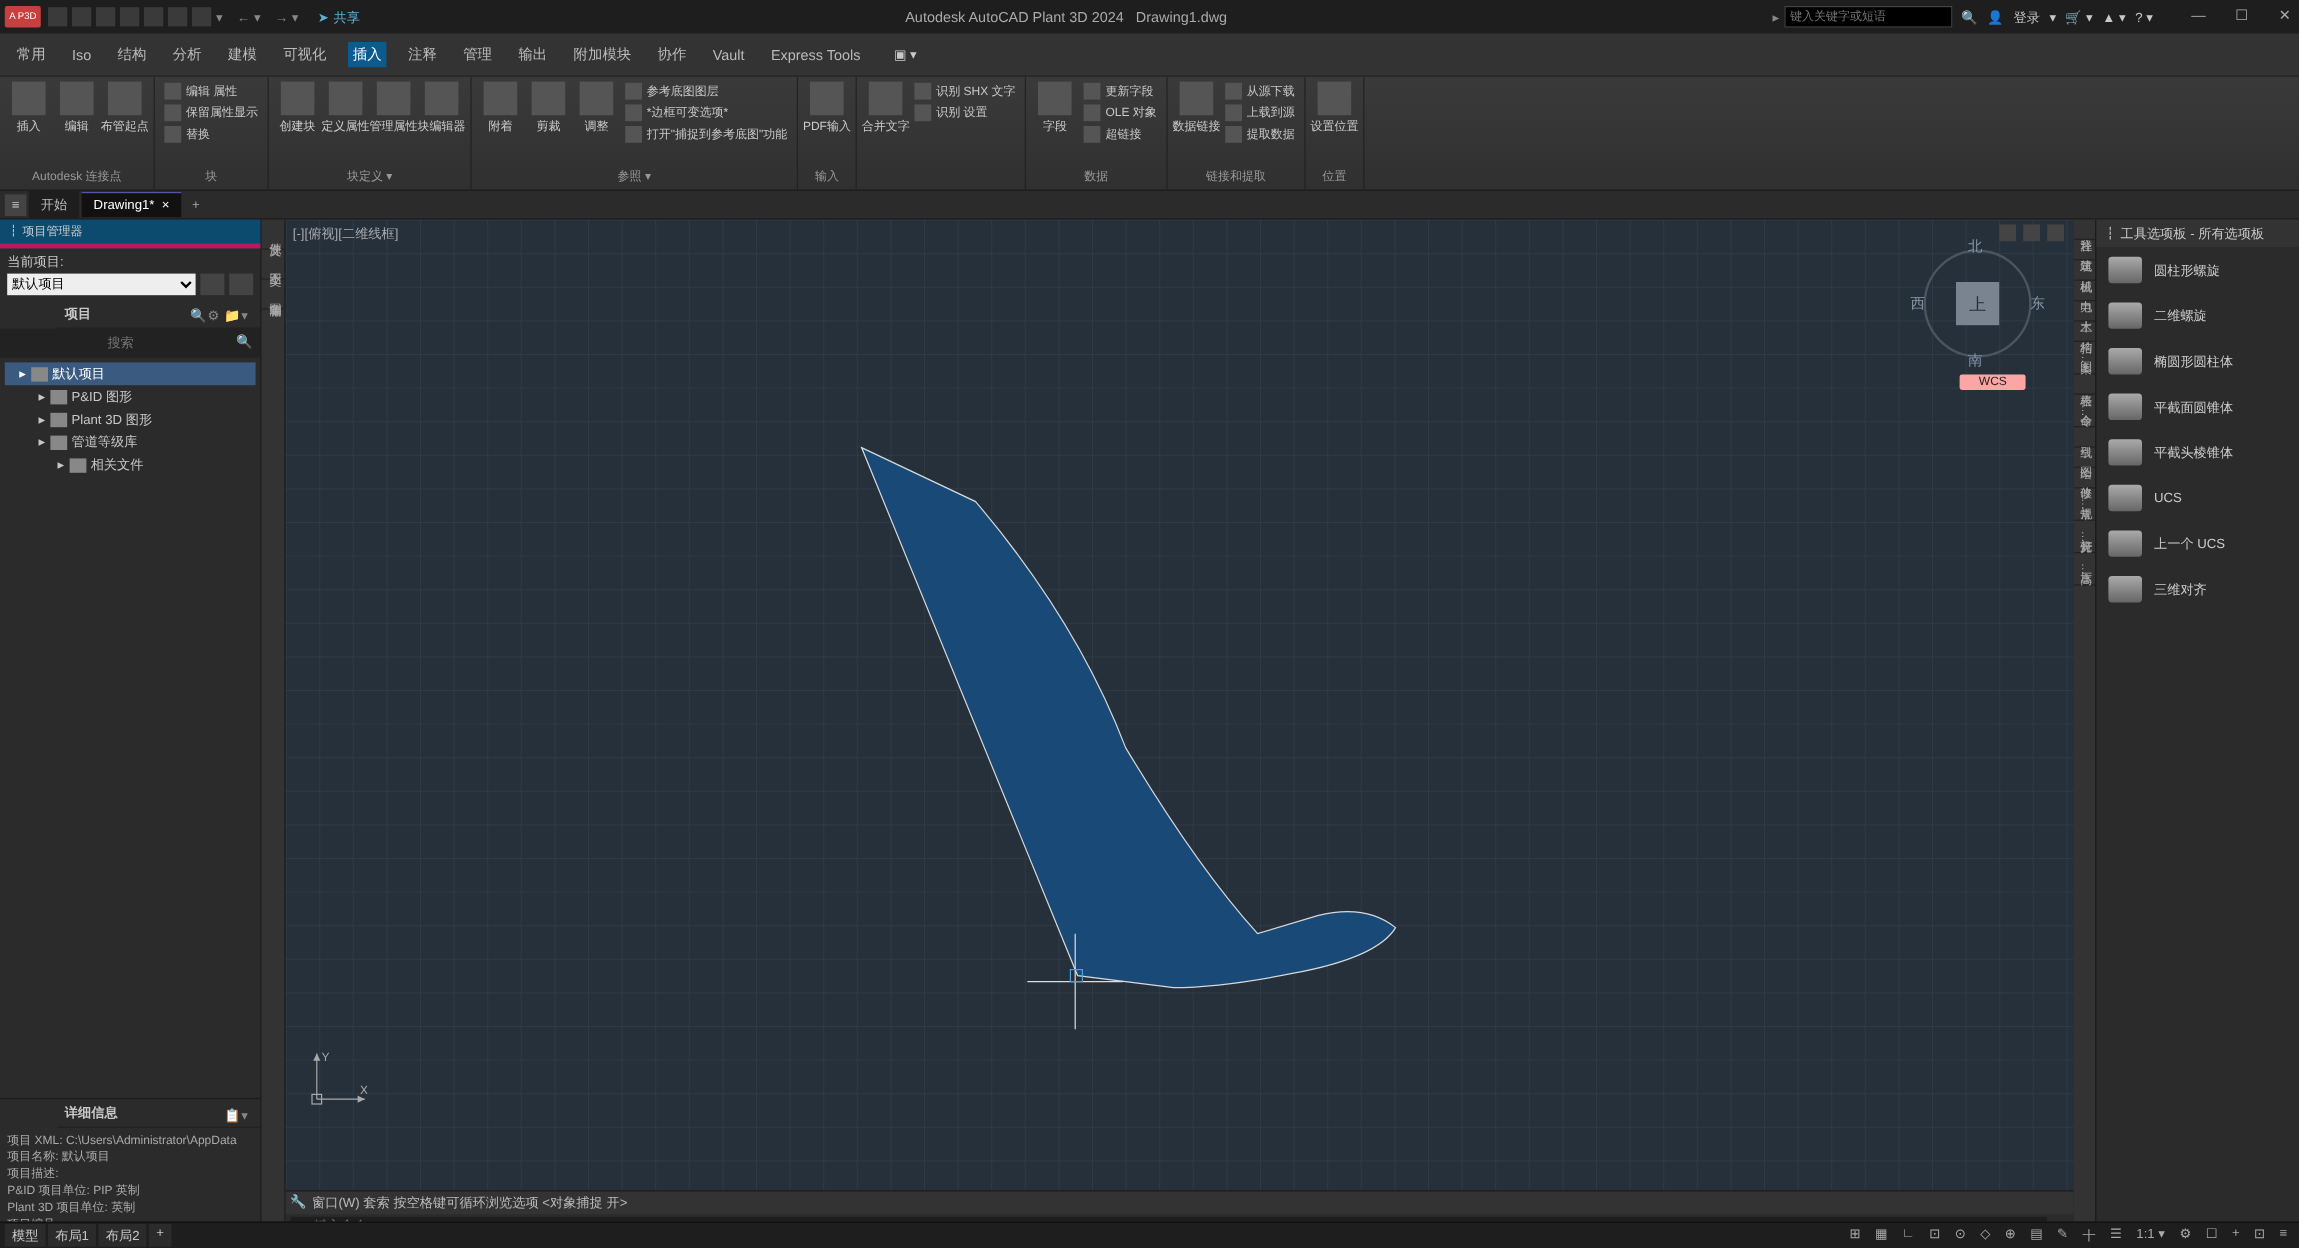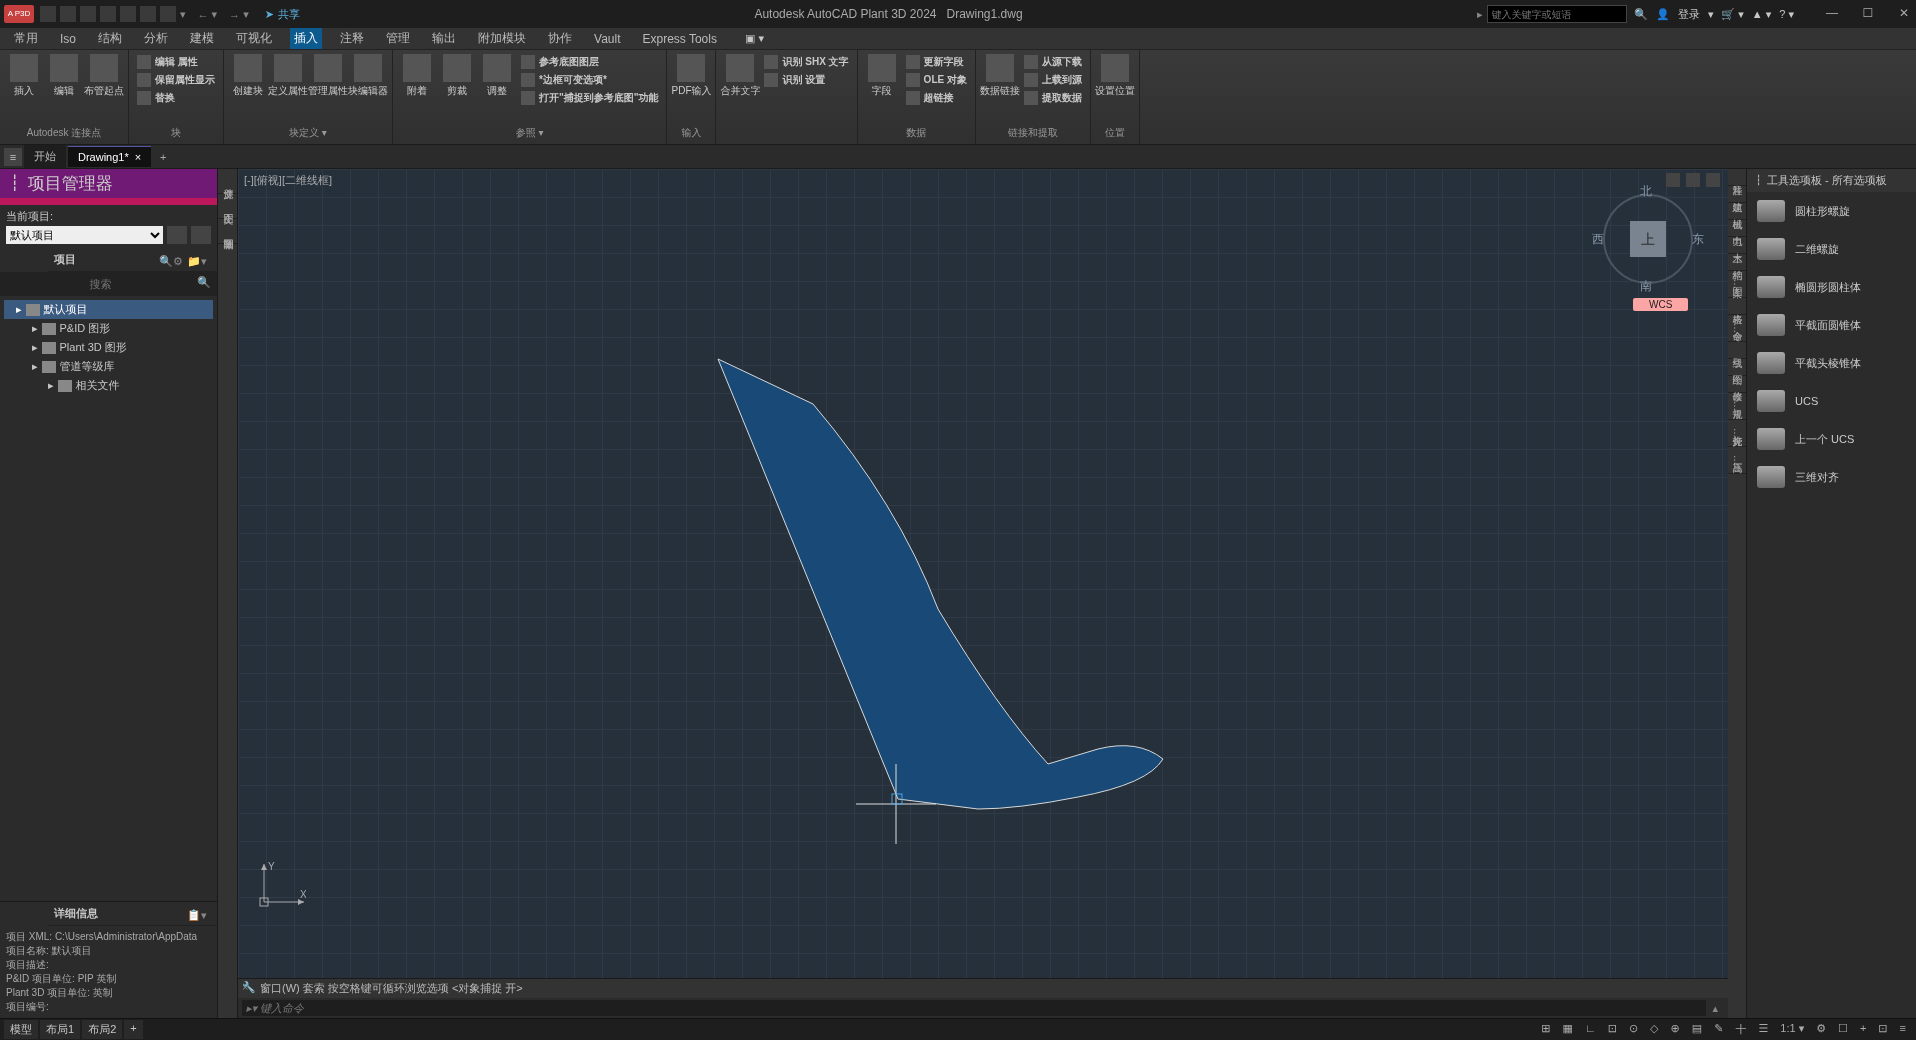--- a/index.html
+++ b/index.html
@@ -10,49 +10,49 @@
 .titlebar .qat { display: flex; gap: 4px; align-items: center; }
 .titlebar .qat .icon { width: 16px; height: 16px; background: #3a3a3a; display: inline-block; cursor: pointer; }
 .titlebar .logo { width: 30px; height: 18px; background: #c74040; border-radius: 2px; margin-right: 6px; font-size: 8px; text-align: center; line-height: 18px; color: #fff; }
 .titlebar .title-center { flex: 1; text-align: center; color: #aaa; font-size: 12px; }
 .titlebar .search-box { width: 140px; height: 18px; background: #000000; border: 1px solid #444; color: #666; padding: 0 4px; font-size: 10px; }
 .titlebar .right-controls { display: flex; align-items: center; gap: 8px; margin-left: 8px; }
 .titlebar .win-controls { display: flex; gap: 20px; margin-left: 30px; }
 .titlebar .win-btn { width: 16px; height: 16px; color: #aaa; cursor: pointer; font-size: 12px; text-align: center; }
 
 
-.menubar { height: 22px; background: #333; display: flex; align-items: center; padding: 0 10px; gap: 14px; border-bottom: 1px solid #222; }
+.menubar { height: 36px; background: #333; display: flex; align-items: center; padding: 0 10px; gap: 14px; border-bottom: 1px solid #222; }
 .menubar .menu-item { color: #bbb; cursor: pointer; padding: 2px 4px; font-size: 12px; }
 .menubar .menu-item.active { background: #0d5a8f; color: #fff; }
 
 
 .ribbon { height: 95px; background: linear-gradient(#3a3a3a, #303030); display: flex; border-bottom: 1px solid #1a1a1a; }
 .ribbon-panel { border-right: 1px solid #222; padding: 2px 6px; display: flex; flex-direction: column; }
 .ribbon-panel .panel-body { flex: 1; display: flex; align-items: flex-start; gap: 4px; padding-top: 2px; }
 .ribbon-panel .panel-name { text-align: center; color: #999; font-size: 10px; padding: 2px 0; }
 .ribbon-big { width: 36px; display: flex; flex-direction: column; align-items: center; gap: 2px; cursor: pointer; }
 .ribbon-big .icon { width: 28px; height: 28px; background: #555; }
 .ribbon-big .label { font-size: 10px; color: #ccc; text-align: center; white-space: nowrap; }
 .ribbon-small-col { display: flex; flex-direction: column; gap: 2px; }
-.ribbon-small { display: flex; align-items: center; gap: 4px; cursor: pointer; padding: 1px 2px; font-weight: bold; }
+.ribbon-small { display: flex; align-items: center; gap: 4px; cursor: pointer; padding: 1px 2px; }
 .ribbon-small .icon { width: 14px; height: 14px; background: #555; }
 .ribbon-small .label { font-size: 10px; white-space: nowrap; }
 
 
 .doctabs { height: 24px; background: #2b2b2b; border-bottom: 1px solid #1a1a1a; display: flex; align-items: center; padding: 0 4px; gap: 2px; }
 .doctabs .hamburger { width: 18px; height: 18px; background: #444; cursor: pointer; display: flex; align-items: center; justify-content: center; }
 .doctabs .tab { padding: 4px 10px; background: #1e1e1e; color: #bbb; cursor: pointer; display: flex; gap: 6px; align-items: center; }
 .doctabs .tab.active { background: #111; color: #fff; border-top: 1px solid #55a; }
 .doctabs .add-tab { width: 20px; text-align: center; color: #aaa; cursor: pointer; }
 
 .main-area { display: flex; height: calc(1040px - 28px - 22px - 95px - 24px - 22px); }
 
 
 .left-panel { width: 218px; background: #2b2b2b; border-right: 1px solid #1a1a1a; display: flex; flex-direction: column; }
-.panel-header { background: #701a75; padding: 3px 6px; font-size: 17px; color: #ccc; border-bottom: 7px solid #be185d; }
+.panel-header { background: #0c4a6e; padding: 3px 6px; font-size: 10px; color: #ccc; border-bottom: 4px solid #be185d; }
 .current-project { padding: 4px 6px; }
 .project-dropdown { display: flex; gap: 4px; margin-top: 2px; }
 .project-dropdown select { flex: 1; background: #eee; color: #000; border: none; font-size: 11px; height: 18px; }
 .project-dropdown .btn { width: 20px; height: 18px; background: #444; cursor: pointer; }
 .section-header { display: flex; align-items: center; justify-content: space-between; padding: 4px 6px; border-bottom: 1px solid #222; margin-left: 48px; }
 .search-row { display: flex; align-items: center; padding: 4px; background: #222; }
 .search-row input { flex: 1; background: transparent; border: none; color: #888; text-align: center; font-size: 11px; }
 .search-row .icon { width: 16px; height: 16px; color: #888; }
 .tree { padding: 4px; font-size: 11px; flex: 1; overflow: auto; }
 .tree-item { padding: 2px 0 2px 12px; cursor: pointer; display: flex; align-items: center; gap: 4px; }

